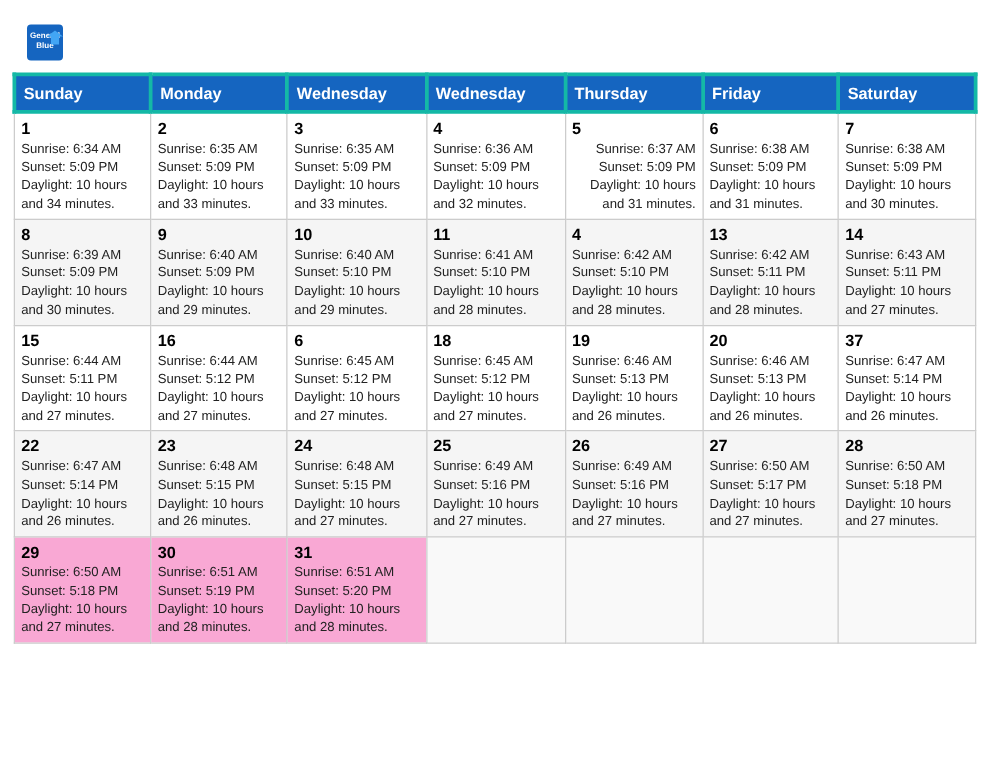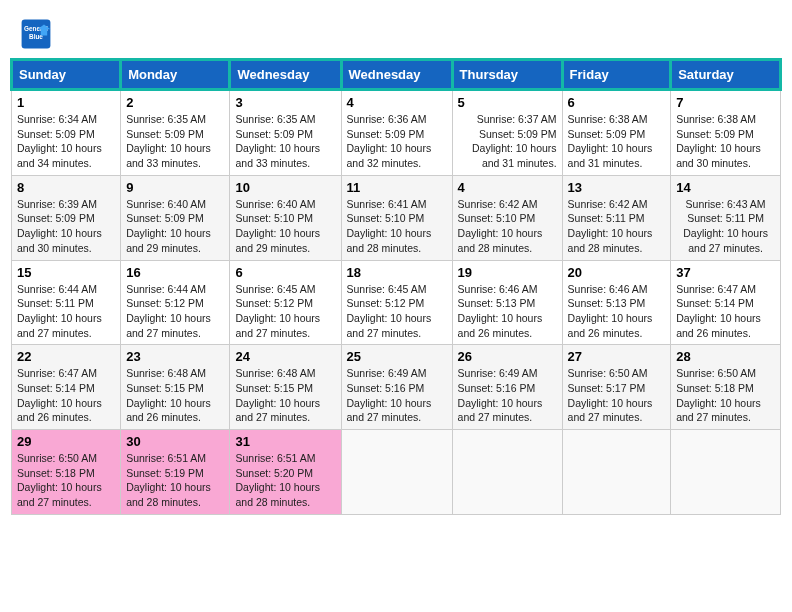--- a/index.html
+++ b/index.html
@@ -205,21 +205,21 @@
         </td>
         <td>
           <span class="day-num">13</span>
           <div class="day-info" style="white-space: pre-line;">Sunrise: 6:42 AM
 Sunset: 5:11 PM
 Daylight: 10 hours
 and 28 minutes.</div>
         </td>
         <td>
           <span class="day-num">14</span>
-          <div class="day-info" style="white-space: pre-line; text-align: center;">Sunrise: 6:43 AM
+          <div class="day-info" style="white-space: pre-line;">Sunrise: 6:43 AM
 Sunset: 5:11 PM
 Daylight: 10 hours
 and 27 minutes.</div>
         </td>
       </tr>
       <tr>
         <td>
           <span class="day-num">15</span>
           <div class="day-info" style="white-space: pre-line;">Sunrise: 6:44 AM
 Sunset: 5:11 PM

